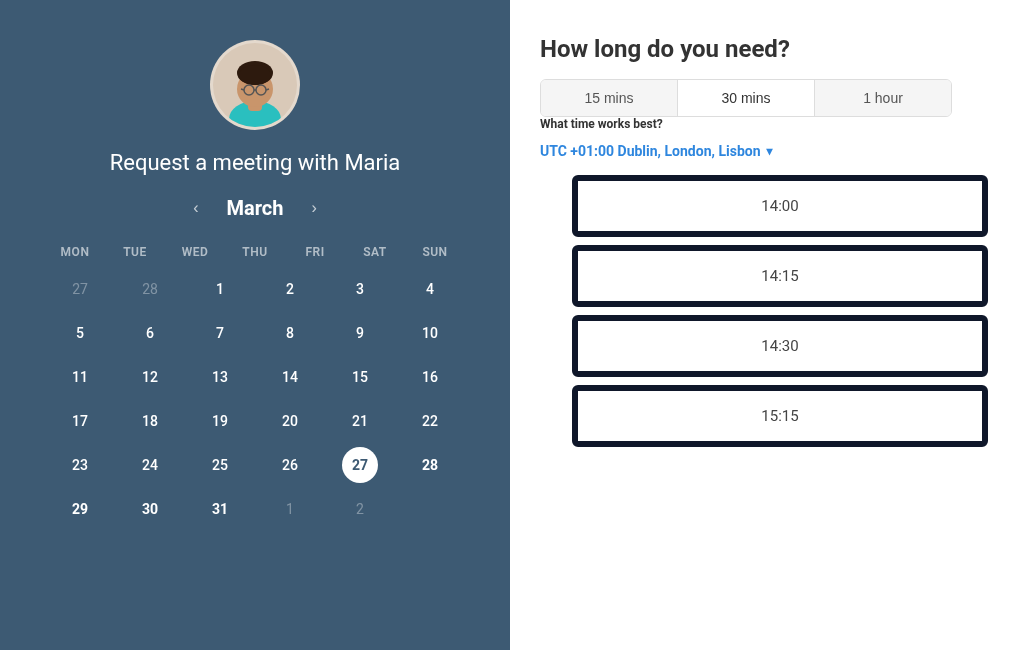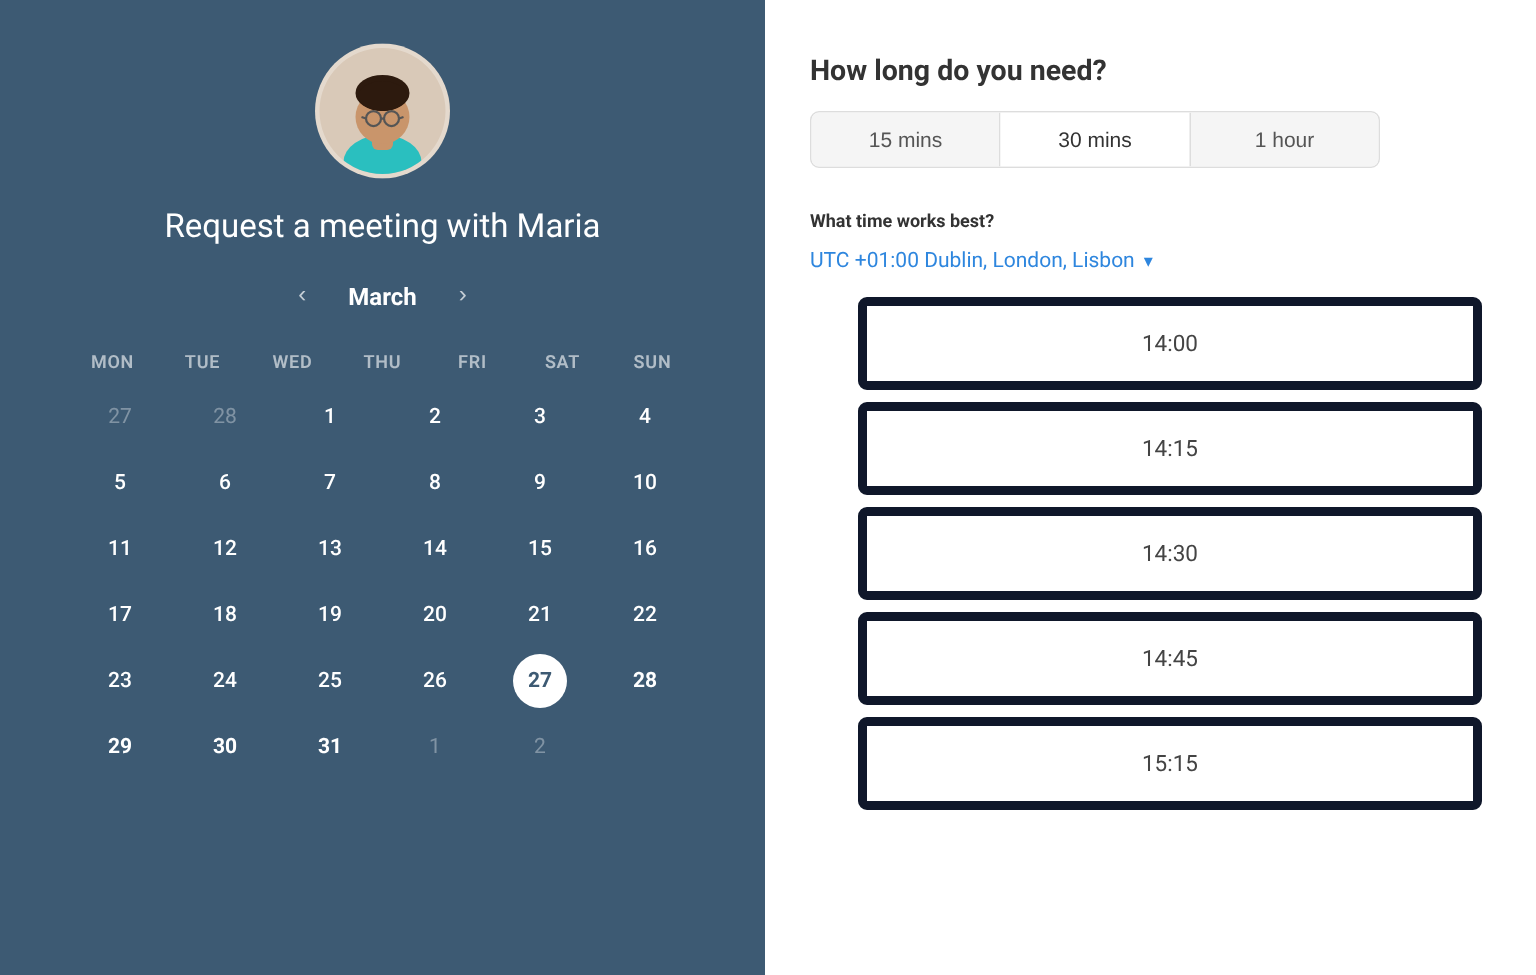--- a/index.html
+++ b/index.html
@@ -12,21 +12,21 @@
       background: #fff;
     }
 
     
     .left-panel {
       width: 510px;
       background: #3d5a73;
       display: flex;
       flex-direction: column;
       align-items: center;
-      padding: 29px 30px 30px;
+      padding: 40px 30px 30px;
       color: #fff;
     }
 
     .avatar-circle {
       width: 90px;
       height: 90px;
       border-radius: 50%;
       background: #d9c9b8;
       overflow: hidden;
       display: flex;
@@ -61,21 +61,21 @@
       background: none;
       border: none;
       color: #fff;
       font-size: 16px;
       cursor: pointer;
       opacity: 0.7;
       padding: 4px 8px;
     }
 
     .month-name {
-      font-size: 16px;
+      font-size: 20px;
       font-weight: 700;
       color: #fff;
     }
 
     .calendar {
       width: 100%;
       max-width: 420px;
     }
 
     .cal-header {
@@ -137,33 +137,32 @@
 
     
     .right-panel {
       flex: 1;
       background: #fff;
       padding: 35px 30px 30px;
       overflow: hidden;
     }
 
     .section-title {
-      font-size: 19px;
+      font-size: 24px;
       font-weight: 700;
       color: #333;
       margin-bottom: 16px;
     }
 
     .duration-buttons {
       display: flex;
       border: 1px solid #ddd;
       border-radius: 6px;
       overflow: hidden;
-      margin-bottom: 28px;
-      width: 380px;
+      width: 412px;
     }
 
     .duration-btn {
       flex: 1;
       padding: 10px 0;
       text-align: center;
       font-size: 14px;
       color: #555;
       cursor: pointer;
       background: #f5f5f5;
@@ -192,21 +191,21 @@
       display: flex;
       align-items: center;
       gap: 6px;
       color: #2e86de;
       font-size: 14px;
       cursor: pointer;
       margin-bottom: 16px;
     }
 
     .timezone-select span {
-      font-weight: 400;
+      font-weight: 700;
     }
 
     .chevron-down {
       font-size: 12px;
       color: #2e86de;
     }
 
     .time-slots-container {
       height: 420px;
       overflow-y: auto;
@@ -340,17 +339,16 @@
   <div class="timezone-select">
     <span>UTC +01:00 Dublin, London, Lisbon</span>
     <span class="chevron-down">▾</span>
   </div>
 
   <div class="time-slots-container">
 
   <div class="time-slot">14:00</div>
       <div class="time-slot">14:15</div>
       <div class="time-slot">14:30</div>
-      <div class="time-slot">14:45</div>
       <div class="time-slot">15:15</div>
     </div>
 
 </div>
 
 </body></html>

